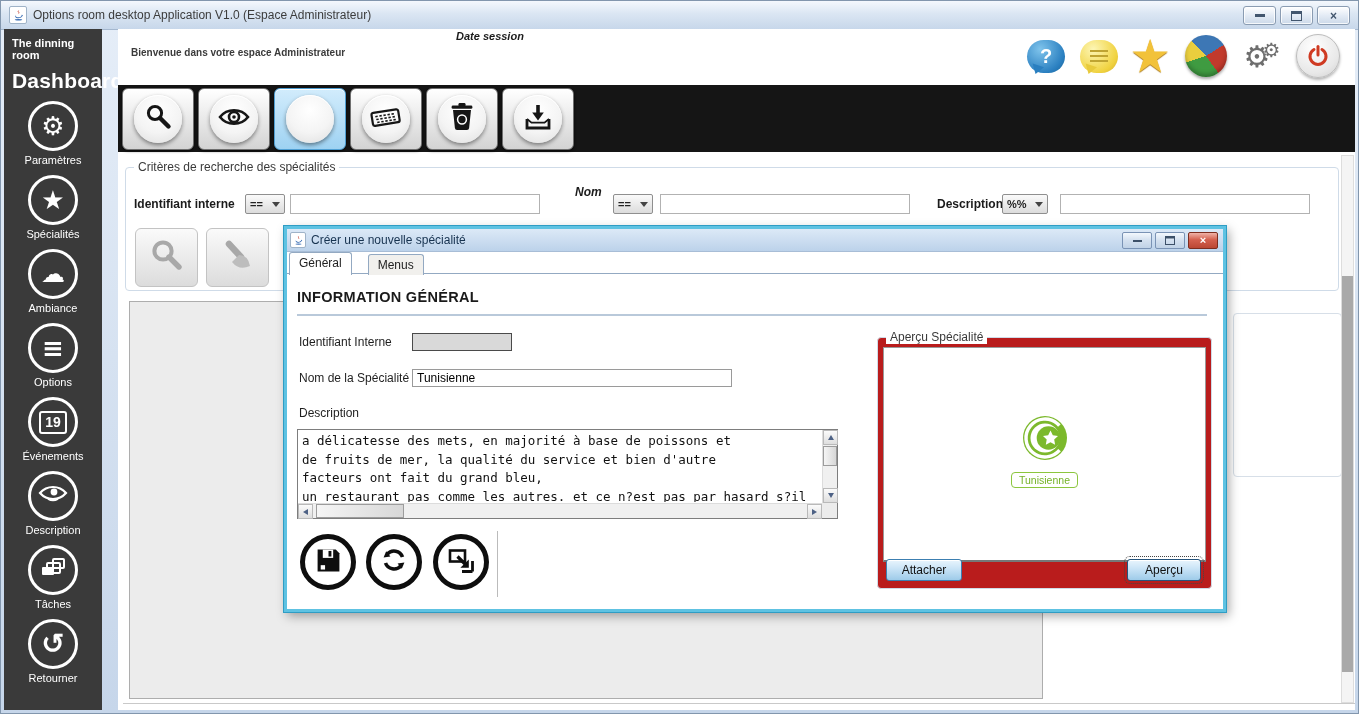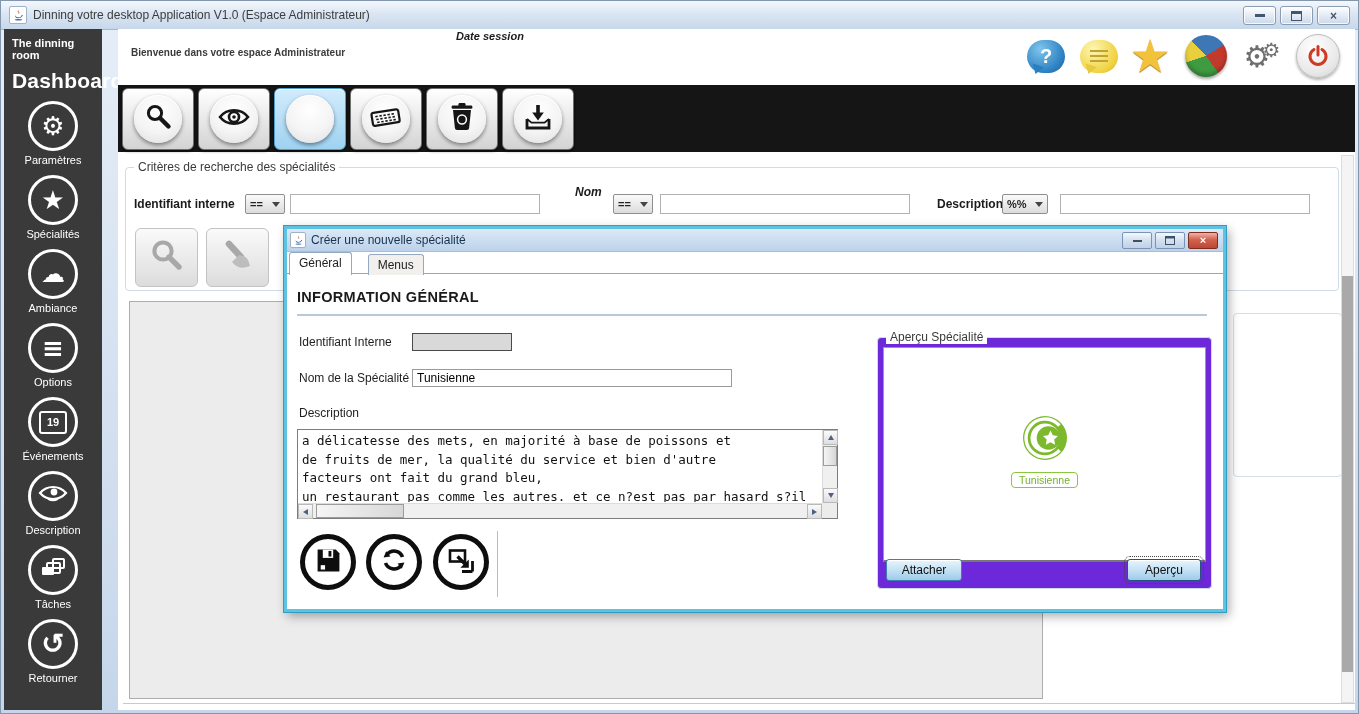--- a/index.html
+++ b/index.html
@@ -23,21 +23,21 @@
   .sidebar{position:absolute;left:3px;top:28px;width:98px;bottom:3px;background:#3a3a3a;color:#fff;}
   .sb-brand{font-size:11px;font-weight:bold;padding:8px 0 0 8px;}
   .sb-title{font-size:21px;font-weight:bold;padding:8px 0 2px 8px;letter-spacing:.2px;}
   .sb-items{display:flex;flex-direction:column;align-items:center;margin-top:6px;}
   .sb-item{display:flex;flex-direction:column;align-items:center;margin-bottom:9px;cursor:pointer;}
   .sb-circle{width:44px;height:44px;border:3px solid #fff;border-radius:50%;
     display:flex;align-items:center;justify-content:center;}
   .sb-glyph{font-family:"DejaVu Sans",sans-serif;color:#fff;font-size:26px;line-height:1;}
   .sb-label{font-size:11px;margin-top:3px;color:#fff;}
   .cal-box{width:24px;height:19px;border:2.5px solid #fff;border-radius:3px;
-    display:flex;align-items:center;justify-content:center;font-size:11px;font-weight:bold;color:#fff;}
+    display:flex;align-items:center;justify-content:center;font-size:14px;font-weight:bold;color:#fff;}
   
   .main-bg{position:absolute;left:117px;top:28px;right:3px;bottom:3px;background:#fff;}
   .date-session{position:absolute;left:455px;top:29px;font-size:11px;font-weight:bold;font-style:italic;color:#1b1b1b;}
   .welcome{position:absolute;left:130px;top:46px;font-size:10px;font-weight:bold;color:#3b3b3b;}
   .hicon{position:absolute;top:32px;width:46px;height:46px;display:flex;align-items:center;justify-content:center;cursor:pointer;}
   .bubble{width:38px;height:33px;border-radius:17px;position:relative;display:flex;align-items:center;justify-content:center;}
   .bubble:after{content:"";position:absolute;left:3px;bottom:-7px;border:6px solid transparent;border-top-width:9px;}
   .bubble.blue{background:radial-gradient(circle at 35% 28%,#7fc4ec,#2a7fc0 70%,#1c628f);}
   .bubble.blue:after{border-top-color:#2a7fc0;transform:rotate(18deg);}
   .bubble.yellow{background:radial-gradient(circle at 35% 28%,#fdf6b5,#f0d23f 70%,#cfa92d);}
@@ -121,21 +121,21 @@
   .tri{width:0;height:0;}
   .tri.up{border-left:3.5px solid transparent;border-right:3.5px solid transparent;border-bottom:5px solid #4d6185;}
   .tri.down{border-left:3.5px solid transparent;border-right:3.5px solid transparent;border-top:5px solid #4d6185;}
   .tri.left{border-top:3.5px solid transparent;border-bottom:3.5px solid transparent;border-right:5px solid #4d6185;}
   .tri.right{border-top:3.5px solid transparent;border-bottom:3.5px solid transparent;border-left:5px solid #4d6185;}
   
   .round-btn{position:absolute;top:305px;width:56px;height:56px;border:5px solid #0e0e0e;border-radius:50%;
     background:#fff;box-sizing:border-box;display:flex;align-items:center;justify-content:center;cursor:pointer;}
   .vsep{position:absolute;left:210px;top:302px;height:66px;border-left:1px solid #bbb;}
   
-  .preview-group{left:590px;top:108px;width:333px;height:250px;background:#6d28d9;}
+  .preview-group{left:590px;top:108px;width:333px;height:250px;background:#b91c1c;}
   .preview-area{position:absolute;left:5px;top:9px;width:321px;height:212px;background:#fff;
     border:1px solid #9a9a9a;border-bottom:2px solid #777;display:flex;flex-direction:column;align-items:center;}
   .logo-label{margin-top:2px;font-size:10.5px;color:#74b227;border:1px solid #8cc63e;border-radius:4px;
     padding:1px 7px;background:#fff;}
   .win7-btn{position:absolute;height:20px;border:1px solid #3c7fb1;border-radius:3px;font-size:12px;color:#111;
     background:linear-gradient(#e9f5fd,#c8e3f6 45%,#9ecbe9);box-shadow:inset 0 1px 0 #fff;
     display:flex;align-items:center;justify-content:center;cursor:pointer;font-family:"Liberation Sans",sans-serif;}
   .win7-btn.focused{outline:1px dotted #444;outline-offset:2px;border-color:#26547c;}
 </style>
 </head>
@@ -144,21 +144,21 @@
 <div class="frame">
 
   <div class="titlebar">
     <span class="java-icon">
       <svg viewBox="0 0 16 16" width="13" height="13">
           <path d="M8 2 c-1.6 1.2 1.6 2.1 .2 3.5" stroke="#c94f3f" fill="none" stroke-width="1.2"></path>
           <path d="M4 7 c0 4.2 8 4.2 8 0 q2.6 .5 .2 2.2 c-1.2 2.8 -7.2 2.8 -8.2 .2 z" fill="#3b6fb5"></path>
           <ellipse cx="8" cy="13.2" rx="4.6" ry="1" fill="#3b6fb5"></ellipse>
         </svg>
     </span>
-    <span class="title-text">Dinning votre desktop Application V1.0 (Espace Administrateur)</span>
+    <span class="title-text">Options room desktop Application V1.0 (Espace Administrateur)</span>
     <span class="win-controls">
       <span class="win-btn">
           <span class="glyph-min"></span>
         </span>
       <span class="win-btn">
           <span class="glyph-max"></span>
         </span>
       <span class="win-btn">
           <span class="glyph-x">×</span>
         </span>

